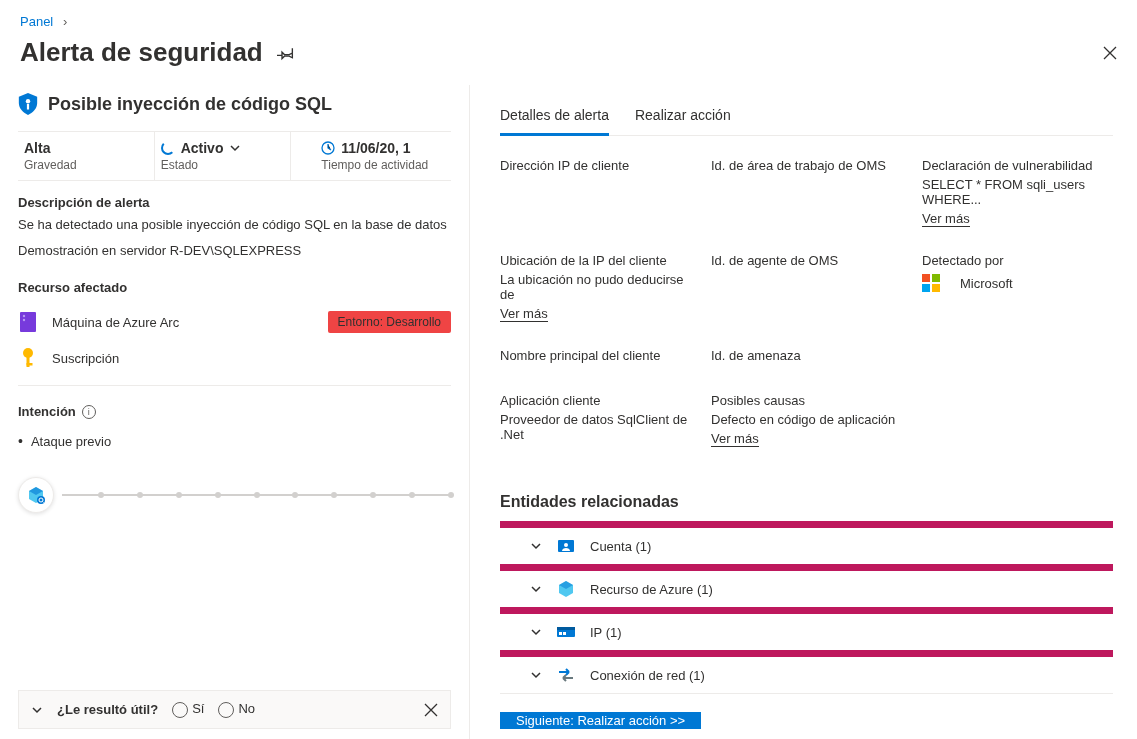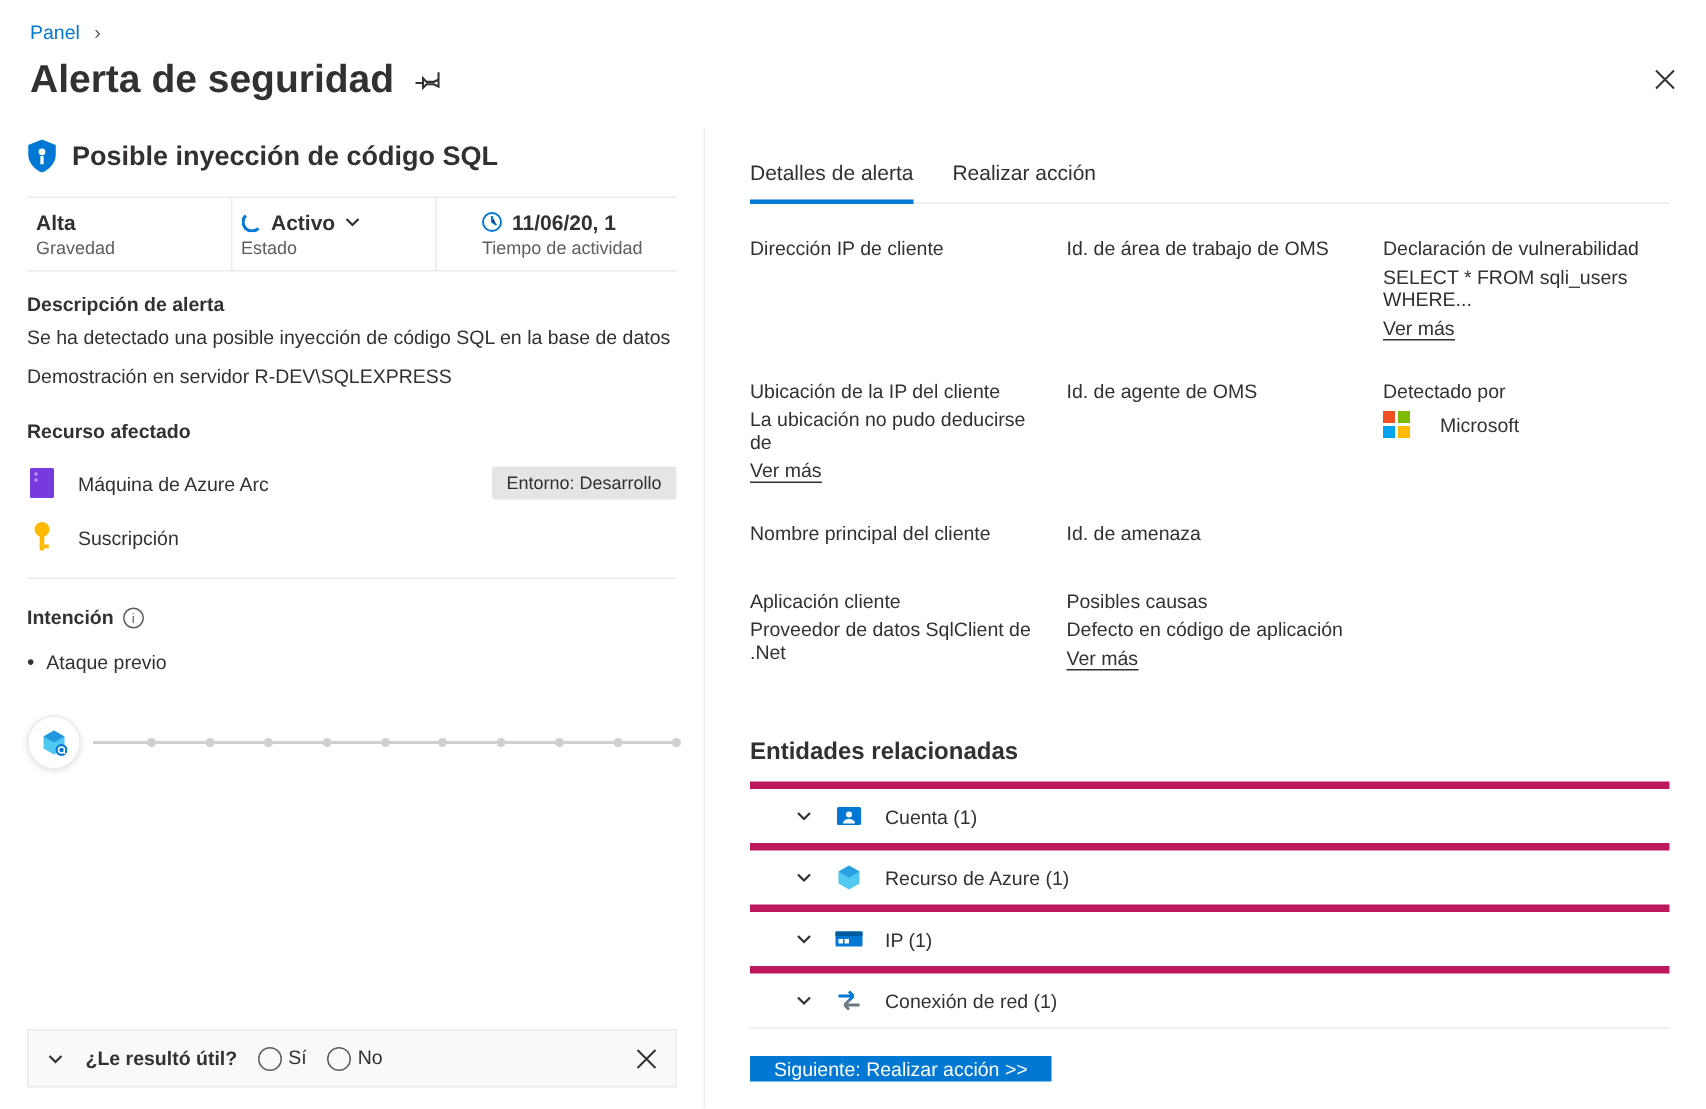--- a/index.html
+++ b/index.html
@@ -80,21 +80,21 @@
 }
 .clock { color: #0078d4; }
 .chev-down { width:12px; height:12px; }
 .section-h { font-size: 13px; font-weight: 600; margin-top: 14px; margin-bottom: 6px; }
 .desc { font-size: 13px; line-height: 1.4; color: #323130; }
 .resource-list { margin-top: 10px; display:flex; flex-direction:column; gap:14px; border-bottom:1px solid #edebe9; padding-bottom:16px;}
 .resource-item { display: flex; align-items: center; gap: 14px; }
 .res-icon { width: 20px; height: 22px; display:flex; align-items:center; justify-content:center; }
 .tag {
   margin-left: auto;
-  background: #e5e5e5;
+  background: #ef4444;
   color: #323130;
   font-size: 12px;
   padding: 4px 10px;
   border-radius: 2px;
 }
 .intent-row { display:flex; align-items:center; gap:6px; margin-top:18px;}
 .info-icon { width:14px;height:14px;border:1px solid #605e5c;border-radius:50%;display:flex;align-items:center;justify-content:center;font-size:9px;color:#605e5c;}
 .bullet-item { margin-top:14px; font-size:13px; display:flex; align-items:center; gap:8px;}
 .bullet-item::before { content:"•"; font-size:14px;}
 .timeline {
@@ -134,21 +134,21 @@
   grid-template-columns: 1fr 1fr 1fr;
   column-gap: 20px;
   row-gap: 26px;
 }
 .dl .dt { font-size:13px; color:#323130; margin-bottom:4px; }
 .dl .dd { font-size:13px; color:#323130; }
 .more-link { font-size:13px; color:#323130; border-bottom:1px solid #323130; display:inline-block; margin-top:4px; cursor:pointer;}
 .ms-logo { display:flex; align-items:center; gap:20px; margin-top:6px;}
 .entities-h { font-size:16px; font-weight:600; margin-top:46px; margin-bottom:10px;}
 .entity-row {
-  border-top:5px solid #be185d;
+  border-top:7px solid #be185d;
   padding: 10px 0 10px 30px;
   display:flex; align-items:center; gap:14px;
   cursor:pointer;
 }
 .entity-row:last-of-type { border-bottom:1px solid #edebe9;}
 .ent-icon { width:20px;height:16px; display:flex;align-items:center;justify-content:center;}
 .next-btn {
   margin-top: 18px;
   margin-bottom: 14px;
   background: #0078d4;

